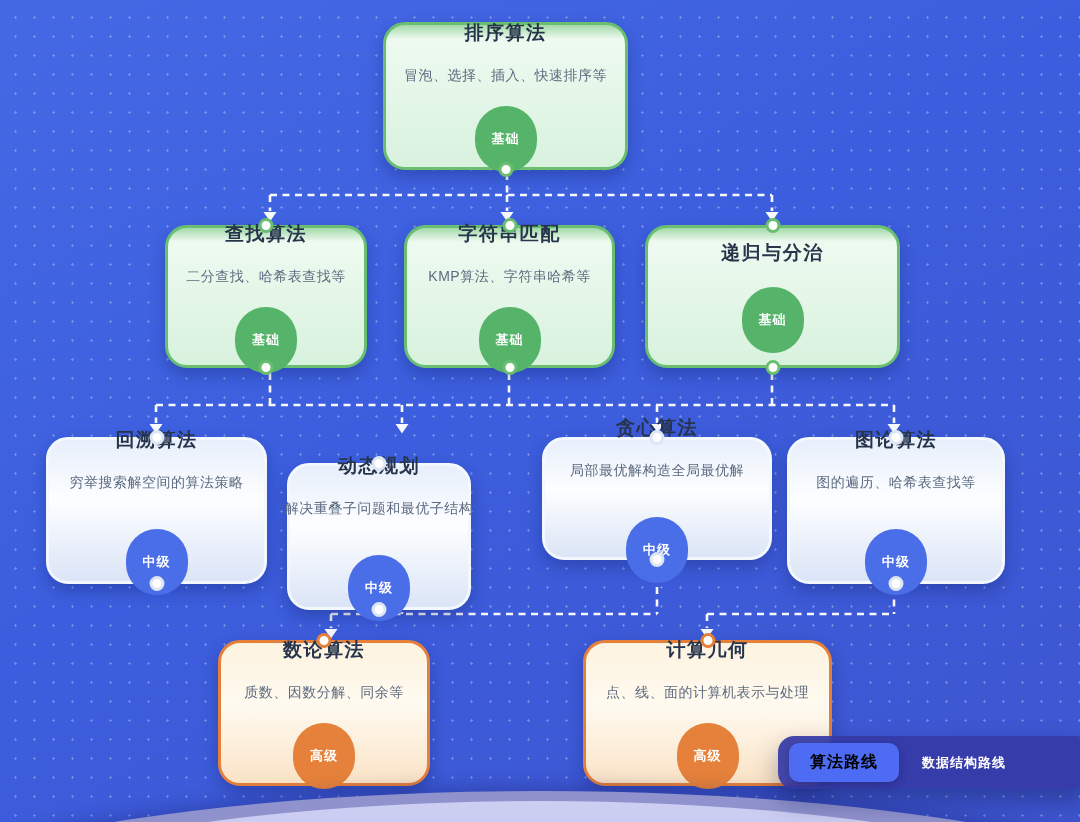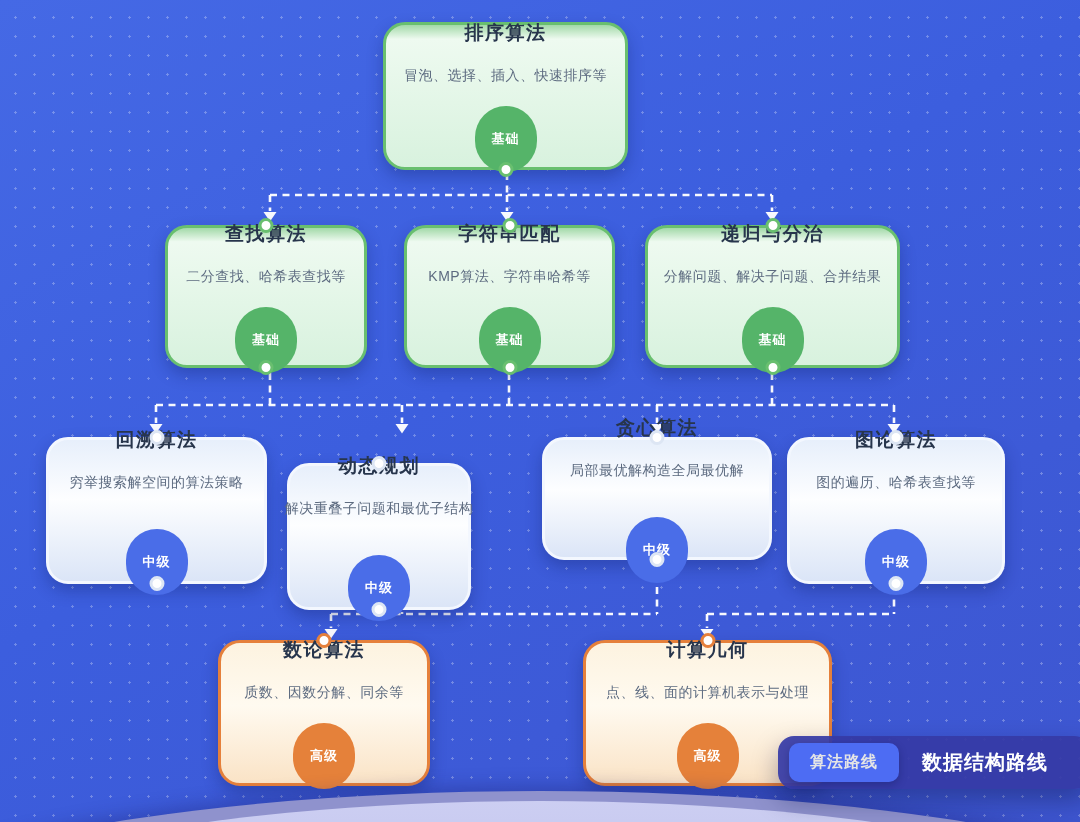--- a/index.html
+++ b/index.html
@@ -45,25 +45,25 @@
   .wave-front{position:absolute;left:-120px;top:801px;width:1320px;height:310px;border-radius:50%;
     background:linear-gradient(180deg,#cccef2 0%,#adb0e3 100%);z-index:3;}
 
   .tabbar{
     position:absolute;left:778px;top:736px;width:312px;height:53px;z-index:5;
     background:rgba(54,58,166,.93);border-radius:16px;
     display:flex;align-items:center;padding-left:11px;box-sizing:border-box;
     box-shadow:0 12px 26px rgba(10,15,60,.35);
   }
   .tab-active{
-    background:#4d6cf3;color:#e5e5e5;font-weight:bold;font-size:16px;
+    background:#4d6cf3;color:#000000;font-weight:bold;font-size:16px;
     padding:9px 21px;border-radius:10px;letter-spacing:1px;cursor:pointer;
     box-shadow:0 3px 8px rgba(10,15,70,.3);
   }
-  .tab-inactive{color:#fff;font-weight:bold;font-size:20px;margin-left:23px;letter-spacing:1px;cursor:pointer;}
+  .tab-inactive{color:#fff;font-weight:bold;font-size:13px;margin-left:23px;letter-spacing:1px;cursor:pointer;}
 </style>
 </head>
 <body>
 
 <div class="stage">
 
   <svg class="connectors" width="1080" height="822" viewBox="0 0 1080 822">
 
     <g>
       <path class="edge" d="M507 173 V195"></path>
@@ -123,21 +123,20 @@
     <span class="dot dot-t"></span>
     <h3 class="title">字符串匹配</h3>
     <p class="desc">KMP算法、字符串哈希等</p>
     <span class="badge">基础</span>
     <span class="dot dot-b"></span>
   </div>
 
   <div class="card green" style="left:645px;top:225px;width:255px;height:143px">
     <span class="dot dot-t"></span>
     <h3 class="title">递归与分治</h3>
-    <p class="desc">分解问题、解决子问题、合并结果</p>
     <span class="badge">基础</span>
     <span class="dot dot-b"></span>
   </div>
 
   <div class="card blue" style="left:46px;top:437px;width:221px;height:147px">
     <span class="dot dot-t"></span>
     <h3 class="title">回溯算法</h3>
     <p class="desc">穷举搜索解空间的算法策略</p>
     <span class="badge">中级</span>
     <span class="dot dot-b"></span>

